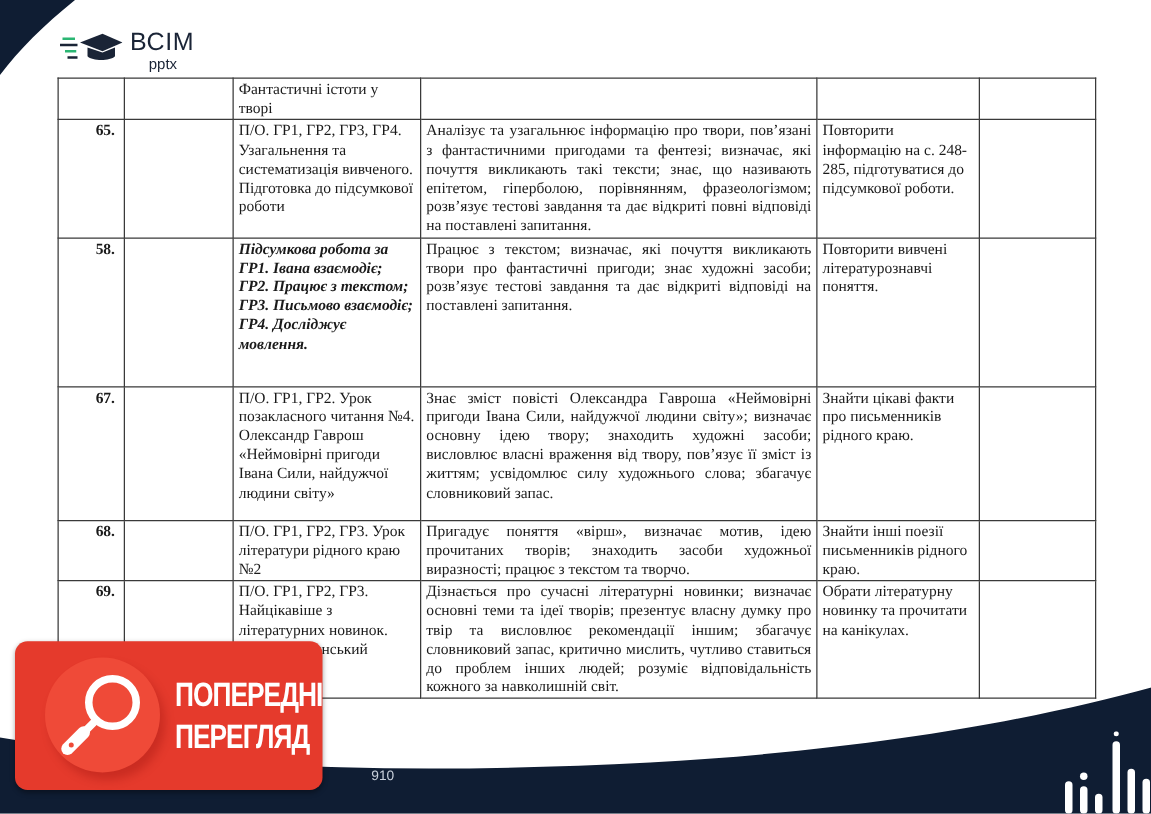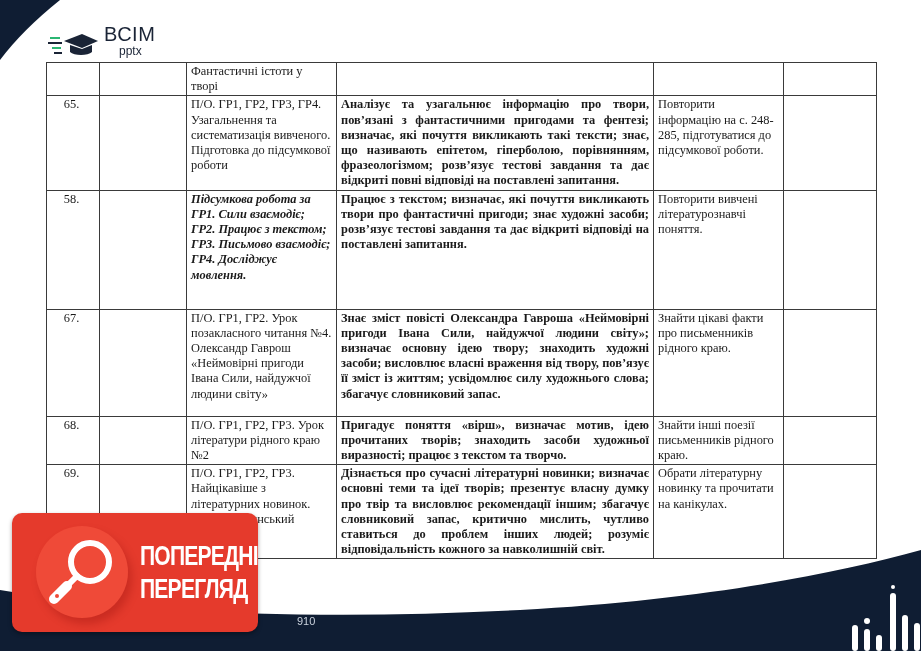--- a/index.html
+++ b/index.html
@@ -1,25 +1,25 @@
 <!DOCTYPE html>
 <html><head>
 <meta charset="utf-8">
 <style>
   html,body{margin:0;padding:0;}
   body{width:921px;height:651px;position:relative;overflow:hidden;background:#ffffff;font-family:"Liberation Serif",serif;}
   .bottom-wave{position:absolute;left:0;top:0;width:921px;height:651px;pointer-events:none;}
-  .logo{position:absolute;left:48px;top:24px;display:flex;align-items:flex-end;gap:6px;}
+  .logo{position:absolute;left:48px;top:24px;display:flex;align-items:flex-start;gap:6px;}
   .logo-text{display:flex;flex-direction:column;line-height:1;}
   .logo-main{font-family:"Liberation Sans",sans-serif;font-size:20px;color:#1a2436;letter-spacing:0.5px;}
   .logo-sub{font-family:"Liberation Sans",sans-serif;font-size:12px;color:#1a2436;margin-top:1px;padding-left:15px;}
   table.plan{position:absolute;left:46px;top:62px;border-collapse:collapse;table-layout:fixed;width:830px;}
   table.plan td{border:1px solid #3a3a3a;vertical-align:top;font-size:12.4px;line-height:15.2px;color:#1a1a1a;padding:1px 4px 1px 4px;}
-  td.num{text-align:center;padding-right:7px !important;}
-  td.just{text-align:justify;font-weight:bold;}
+  td.num{text-align:right;padding-right:7px !important;font-weight:bold;}
+  td.just{text-align:justify;}
   .ital{font-style:italic;font-weight:bold;}
   .preview{position:absolute;left:12px;top:513px;width:246px;height:119px;background:#e53a2c;border-radius:10px;box-shadow:0 2px 4px rgba(0,0,0,0.35);overflow:hidden;}
   .preview-circle{position:absolute;left:24px;top:13px;width:92px;height:92px;border-radius:50%;background:#ef4a38;box-shadow:4px 6px 8px rgba(120,0,0,0.25);}
   .preview-text{position:absolute;left:128px;top:27px;font-family:"Liberation Sans",sans-serif;font-weight:bold;color:#ffffff;font-size:27px;line-height:33px;letter-spacing:-1px;transform:scaleX(0.78);transform-origin:left top;white-space:nowrap;}
   .page-num{position:absolute;left:257px;top:615px;font-family:"Liberation Sans",sans-serif;font-size:11px;color:#c9d1dc;margin-left:40px;}
 </style>
 </head>
 <body>
 
 <svg class="bottom-wave" viewBox="0 0 921 651" width="921" height="651">
@@ -66,21 +66,21 @@
     <td>П/О. ГР1, ГР2, ГР3, ГР4. Узагальнення та систематизація вивченого. Підготовка до підсумкової роботи</td>
     <td class="just">Аналізує та узагальнює інформацію про твори, пов’язані з фантастичними пригодами та фентезі; визначає, які почуття викликають такі тексти; знає, що називають епітетом, гіперболою, порівнянням, фразеологізмом; розв’язує тестові завдання та дає відкриті повні відповіді на поставлені запитання.</td>
     <td>Повторити інформацію на с. 248-285, підготуватися до підсумкової роботи.</td>
     <td></td>
   </tr>
   <tr style="height:119px">
     <td class="num">58.</td>
     <td></td>
     <td class="ital">
       <div>Підсумкова робота за</div>
-      <div>ГР1. Сили взаємодіє;</div>
+      <div>ГР1. Івана взаємодіє;</div>
       <div>ГР2. Працює з текстом;</div>
       <div>ГР3. Письмово взаємодіє;</div>
       <div>ГР4. Досліджує мовлення.</div>
     </td>
     <td class="just">Працює з текстом; визначає, які почуття викликають твори про фантастичні пригоди; знає художні засоби; розв’язує тестові завдання та дає відкриті відповіді на поставлені запитання.</td>
     <td>Повторити вивчені літературознавчі поняття.</td>
     <td></td>
   </tr>
   <tr style="height:107px">
     <td class="num">67.</td>

